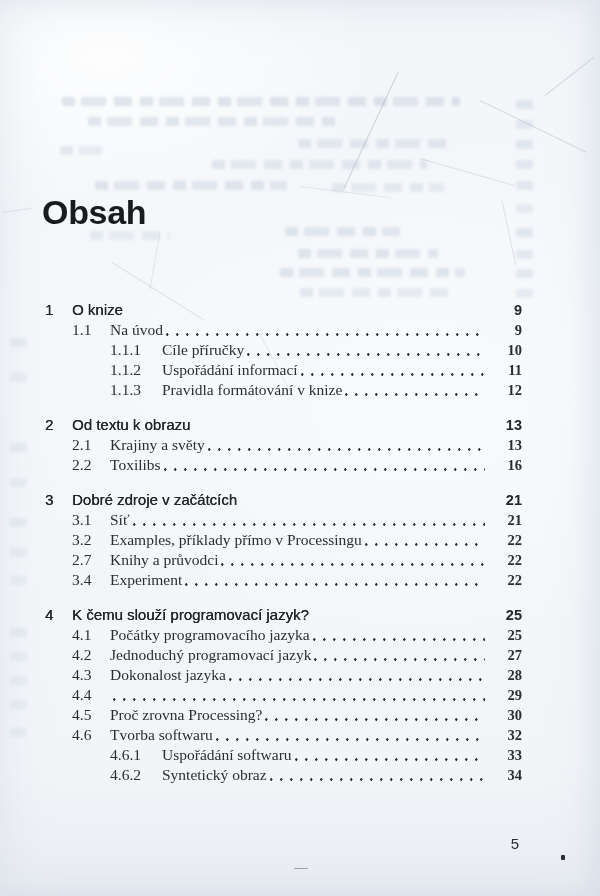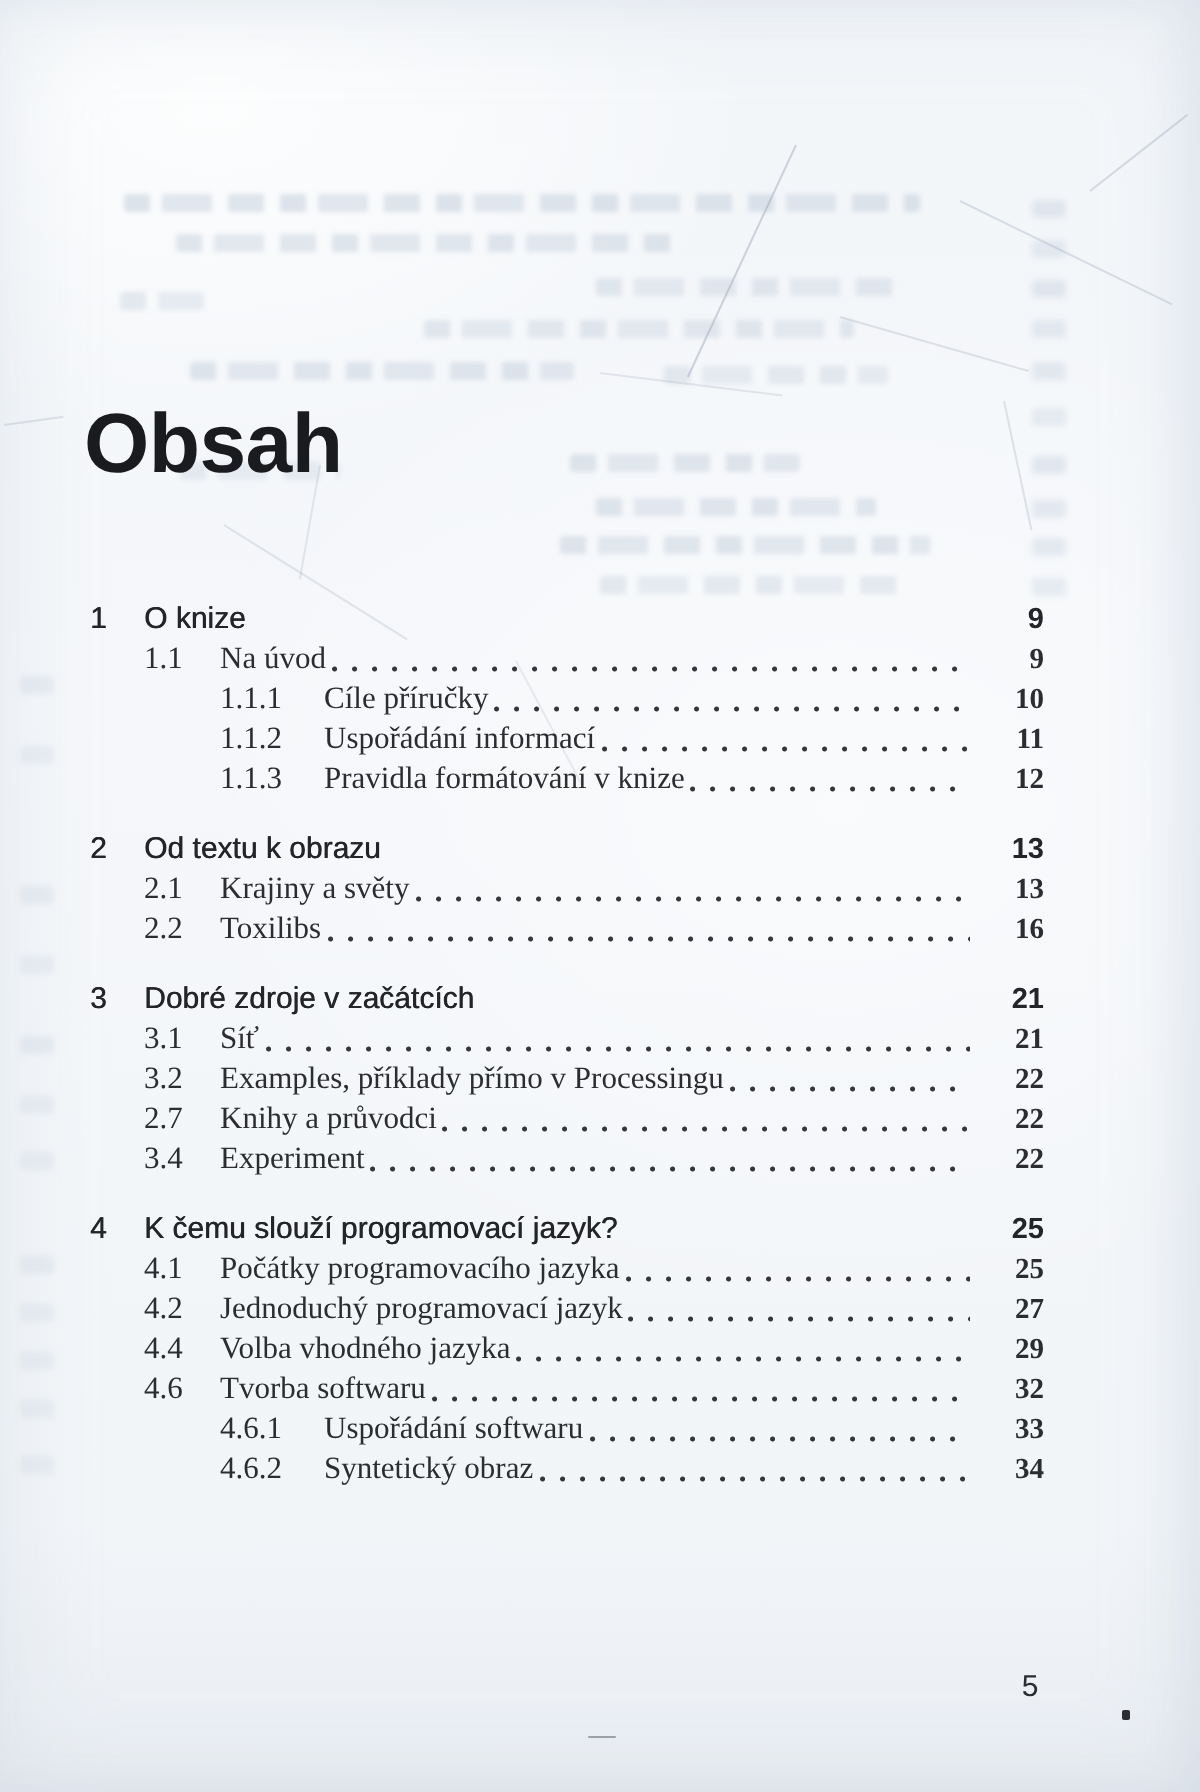--- a/index.html
+++ b/index.html
@@ -25,21 +25,21 @@
   }
   .gn{position:absolute;width:17px;height:9px;border-radius:2px;filter:blur(1.5px);background:rgba(193,205,220,.8);}
 
   
   .scratch{position:absolute;height:1px;background:rgba(152,163,179,.45);transform-origin:left center;}
   .speck{position:absolute;background:#2c2e31;border-radius:1px;}
 
   
   .title{
     position:absolute;left:42px;top:170px;
-    font-size:42px;font-weight:700;letter-spacing:-.3px;color:#1a1b1e;
+    font-size:34px;font-weight:700;letter-spacing:-.3px;color:#1a1b1e;
   }
 
   
   .toc{position:absolute;left:45px;top:300px;width:477px;}
   .toc-section{margin-top:15px;}
   .toc-section:first-child{margin-top:0;}
   .row{display:flex;align-items:baseline;height:20px;line-height:20px;white-space:nowrap;}
   .row.ch{font-family:"Liberation Sans",sans-serif;font-size:15px;color:#232528;text-shadow:.25px 0 0 currentColor;}
   .ch .num{width:27px;flex:none;}
   .ch .spacer{flex:1 1 auto;}
@@ -221,24 +221,35 @@
           <span class="dots"></span>
           <span class="pg">25</span>
         </div>
         <div class="row e lvl1">
           <span class="num">4.2</span>
           <span class="ttl">Jednoduchý programovací jazyk</span>
           <span class="dots"></span>
           <span class="pg">27</span>
         </div>
         <div class="row e lvl1">
+          <span class="num">4.3</span>
+          <span class="ttl">Dokonalost jazyka</span>
+          <span class="dots"></span>
+          <span class="pg">28</span>
+        </div>
+        <div class="row e lvl1">
           <span class="num">4.4</span>
-          <span class="ttl">Volba vhodného jazyka</span>
           <span class="dots"></span>
           <span class="pg">29</span>
+        </div>
+        <div class="row e lvl1">
+          <span class="num">4.5</span>
+          <span class="ttl">Proč zrovna Processing?</span>
+          <span class="dots"></span>
+          <span class="pg">30</span>
         </div>
         <div class="row e lvl1">
           <span class="num">4.6</span>
           <span class="ttl">Tvorba softwaru</span>
           <span class="dots"></span>
           <span class="pg">32</span>
         </div>
         <div class="row e lvl2">
           <span class="num">4.6.1</span>
           <span class="ttl">Uspořádání softwaru</span>

